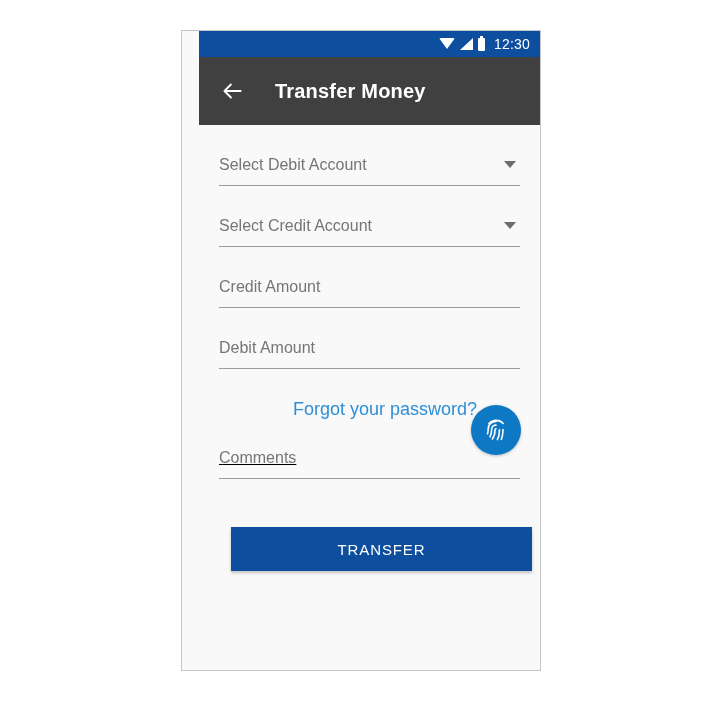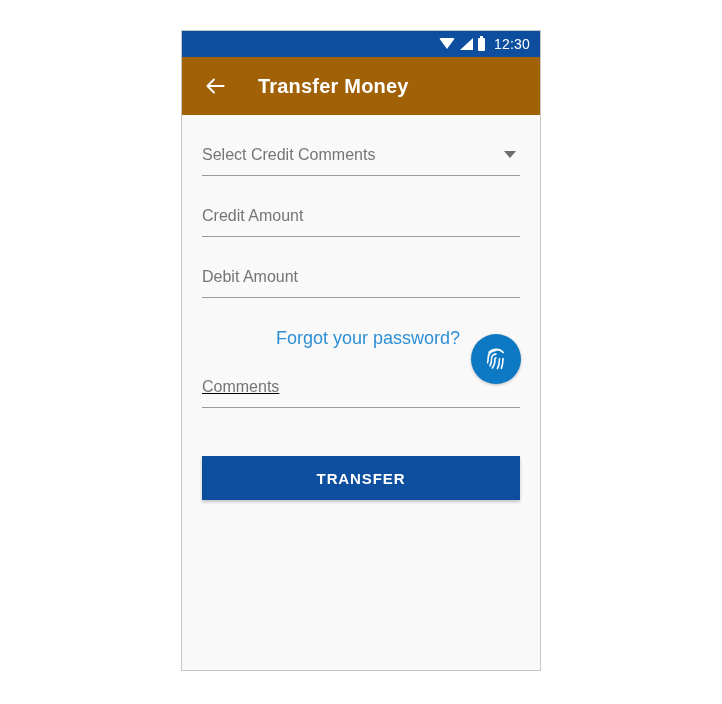--- a/index.html
+++ b/index.html
@@ -21,20 +21,21 @@
     left: 181px;
     top: 30px;
     width: 360px;
     height: 641px;
     background: #f9f9f9;
     border: 1px solid #c6c6c6;
     box-sizing: border-box;
     overflow: hidden;
     display: flex;
     flex-direction: column;
+    padding-left: 17px;
   }
 
   
   #status-bar {
     height: 26px;
     background: #0d4e9e;
     display: flex;
     align-items: center;
     justify-content: flex-end;
     padding-right: 10px;
@@ -77,22 +78,22 @@
   }
   #status-time {
     color: #ffffff;
     font-size: 14px;
     margin-left: 4px;
     letter-spacing: 0.2px;
   }
 
   
   #app-bar {
-    height: 58px;
-    background: #a16207;
+    height: 68px;
+    background: #404040;
     display: flex;
     align-items: center;
     padding-left: 18px;
     box-sizing: border-box;
     flex: 0 0 auto;
   }
   #back-button {
     width: 30px;
     height: 30px;
     display: flex;
@@ -183,29 +184,30 @@
   }
 
   
   #transfer-button {
     margin-top: 48px;
     width: 100%;
     height: 44px;
     background: #0d4e9e;
     color: #ffffff;
     font-size: 15px;
-    font-weight: bold;
+    font-weight: normal;
     letter-spacing: 0.9px;
     border: none;
     display: flex;
     align-items: center;
     justify-content: center;
     cursor: pointer;
     box-shadow: 0 2px 3px rgba(0,0,0,0.22);
     font-family: "Liberation Sans", sans-serif;
+    margin-left: 12px;
   }
 </style>
 </head>
 <body>
 
 <div id="phone-frame">
 
   <div id="status-bar">
     <div class="status-icons">
       <span class="wifi-icon"></span>
@@ -219,23 +221,27 @@
     <div id="back-button">
       <svg width="26" height="26" viewBox="0 0 24 24">
         <path d="M20 12 H5 M11 6 L5 12 L11 18" fill="none" stroke="#ffffff" stroke-width="1.7" stroke-linecap="round" stroke-linejoin="round"></path>
       </svg>
     </div>
     <div id="app-bar-title">Transfer Money</div>
   </div>
 
   <div id="content">
 
-
-    <div class="field">
-      <span class="field-label">Select Credit Comments</span>
+    <div class="field">
+      <span class="field-label">Select Debit Account</span>
+      <span class="dropdown-arrow"></span>
+    </div>
+
+    <div class="field">
+      <span class="field-label">Select Credit Account</span>
       <span class="dropdown-arrow"></span>
     </div>
 
     <div class="field">
       <span class="field-label">Credit Amount</span>
     </div>
 
     <div class="field">
       <span class="field-label">Debit Amount</span>
     </div>

